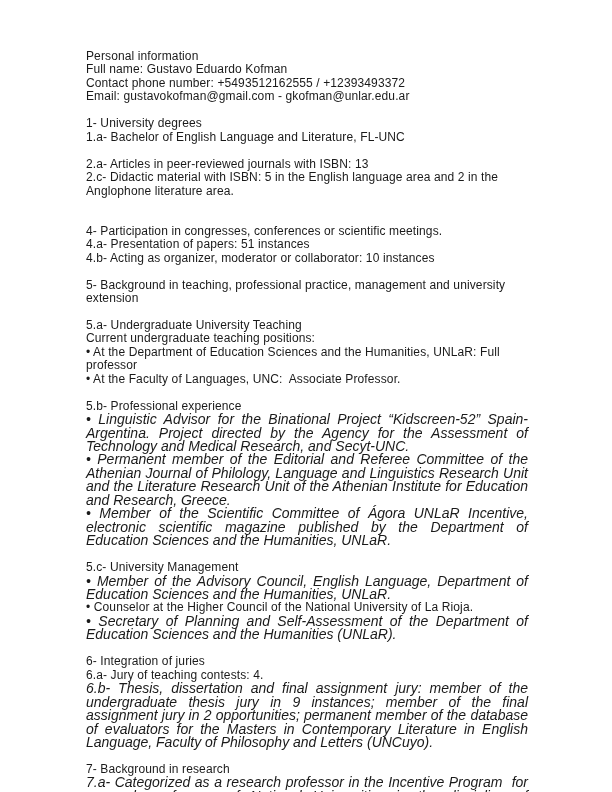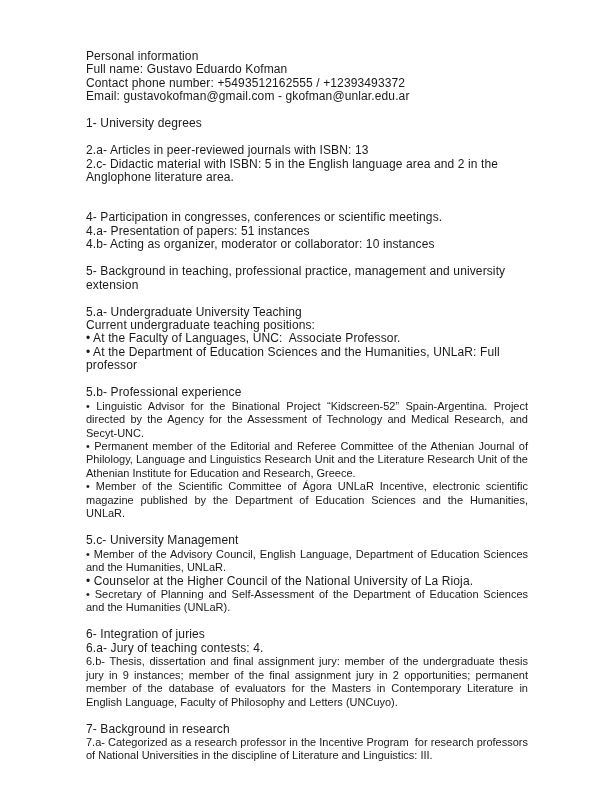--- a/index.html
+++ b/index.html
@@ -30,25 +30,26 @@
     top: 50px;
     width: 442px;
   }
   .line {
     font-size: 12px;
     line-height: 13.45px;
     white-space: pre-wrap;
     letter-spacing: 0.01em;
   }
   .para {
-    font-size: 11px;
+    font-size: 14px;
     line-height: 13.45px;
     text-align: justify;
     text-justify: inter-word;
     white-space: pre-wrap;
+    font-style: italic;
   }
   .para.last-flush {
     text-align-last: left;
   }
   .spacer {
     height: 13.45px;
   }
 </style>
 </head>
 <body>
@@ -57,20 +58,21 @@
   <div class="doc-body">
 
     <div class="line">Personal information</div>
     <div class="line">Full name: Gustavo Eduardo Kofman</div>
     <div class="line">Contact phone number: +5493512162555 / +12393493372</div>
     <div class="line">Email: gustavokofman@gmail.com - gkofman@unlar.edu.ar</div>
 
     <div class="spacer"></div>
 
     <div class="line">1- University degrees</div>
+    <div class="line">1.a- Bachelor of English Language and Literature, FL-UNC</div>
 
     <div class="spacer"></div>
 
     <div class="line">2.a- Articles in peer-reviewed journals with ISBN: 13</div>
     <div class="line">2.c- Didactic material with ISBN: 5 in the English language area and 2 in the Anglophone literature area.</div>
 
     <div class="spacer"></div>
 
 
     <div class="spacer"></div>
@@ -80,22 +82,22 @@
     <div class="line">4.b- Acting as organizer, moderator or collaborator: 10 instances</div>
 
     <div class="spacer"></div>
 
     <div class="line">5- Background in teaching, professional practice, management and university extension</div>
 
     <div class="spacer"></div>
 
     <div class="line">5.a- Undergraduate University Teaching</div>
     <div class="line">Current undergraduate teaching positions:</div>
+    <div class="line">• At the Department of Education Sciences and the Humanities, UNLaR: Full professor</div>
     <div class="line">• At the Faculty of Languages, UNC:  Associate Professor.</div>
-    <div class="line">• At the Department of Education Sciences and the Humanities, UNLaR: Full professor</div>
 
     <div class="spacer"></div>
 
     <div class="line">5.b- Professional experience</div>
     <div class="para last-flush">• Linguistic Advisor for the Binational Project “Kidscreen-52” Spain-Argentina. Project directed by the Agency for the Assessment of Technology and Medical Research, and Secyt-UNC.</div>
     <div class="para last-flush">• Permanent member of the Editorial and Referee Committee of the Athenian Journal of Philology, Language and Linguistics Research Unit and the Literature Research Unit of the Athenian Institute for Education and Research, Greece.</div>
     <div class="para last-flush">• Member of the Scientific Committee of Ágora UNLaR Incentive, electronic scientific magazine published by the Department of Education Sciences and the Humanities, UNLaR.</div>
 
     <div class="spacer"></div>
 

